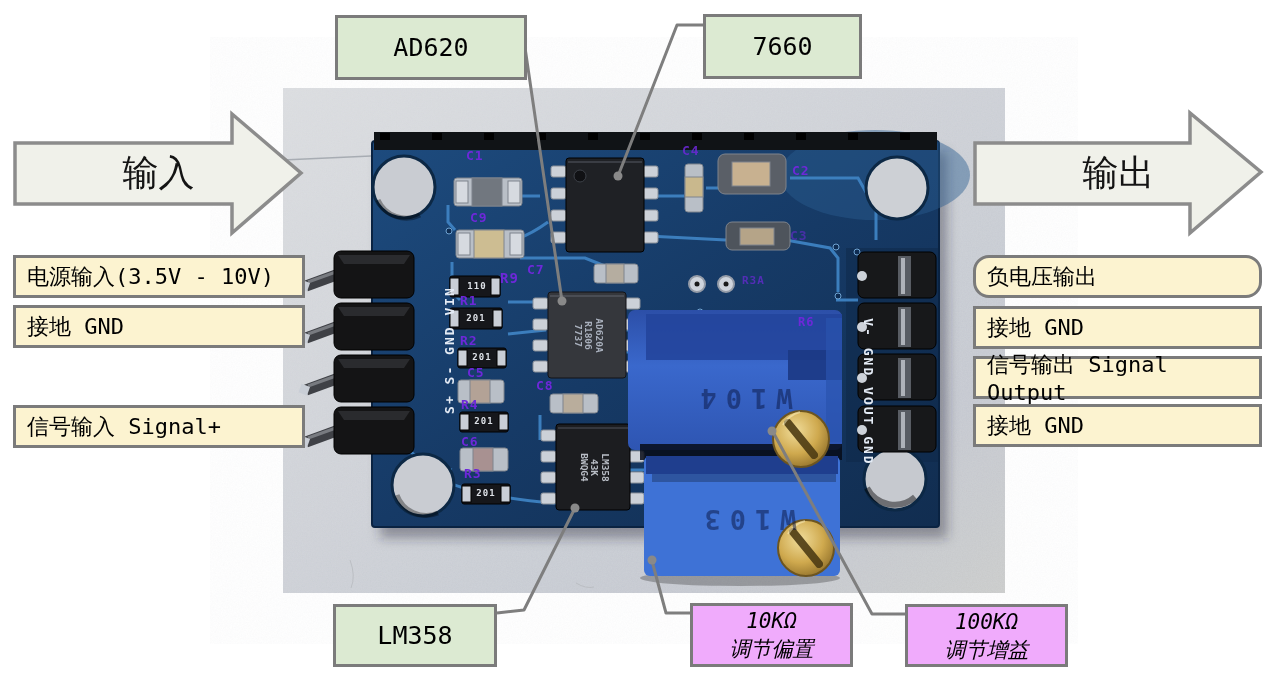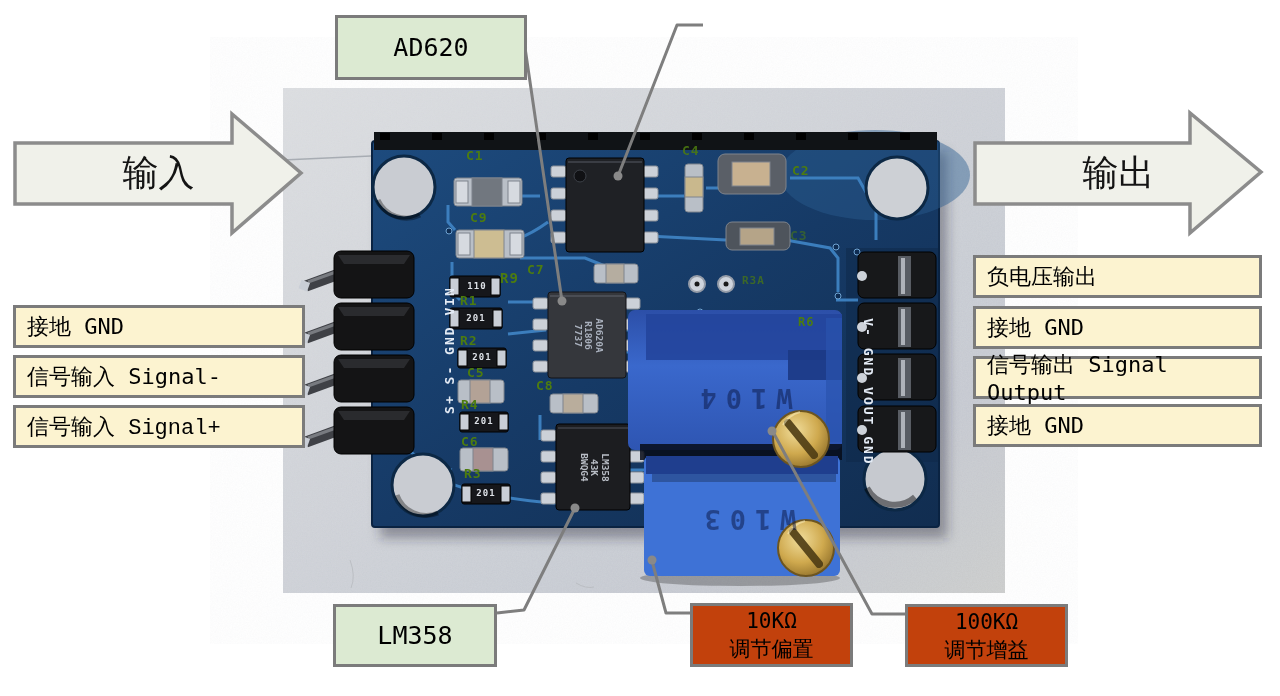--- a/index.html
+++ b/index.html
@@ -1,36 +1,36 @@
 <!DOCTYPE html>
 <html><head>
 <meta charset="utf-8">
 <style>
   html,body{margin:0;padding:0;background:#fff;}
   .stage{position:relative;width:1280px;height:696px;background:#ffffff;overflow:hidden;
          font-family:"Liberation Sans",sans-serif;}
   svg.scene{position:absolute;left:0;top:0;z-index:1;}
   svg.overlay{position:absolute;left:0;top:0;z-index:3;pointer-events:none;}
-  .silk{position:absolute;z-index:2;color:#4d7c0f;font-family:"DejaVu Sans Mono","Liberation Mono",monospace;
+  .silk{position:absolute;z-index:2;color:#6d28d9;font-family:"DejaVu Sans Mono","Liberation Mono",monospace;
         font-weight:bold;font-size:13px;letter-spacing:1px;white-space:nowrap;}
   .rmark{position:absolute;z-index:2;color:#dde1e7;font-family:"DejaVu Sans Mono",monospace;
          font-weight:bold;font-size:9px;text-align:center;letter-spacing:1px;}
   .chiptxt{position:absolute;z-index:2;color:#a9b0bd;font-family:"DejaVu Sans Mono",monospace;
            font-weight:600;font-size:9.5px;line-height:10.5px;text-align:center;transform:rotate(90deg);}
   .pottxt{position:absolute;z-index:2;color:rgba(12,24,70,0.52);font-family:"DejaVu Sans Mono",monospace;
           font-weight:bold;font-size:27px;letter-spacing:9px;text-align:center;transform:rotate(180deg);white-space:nowrap;}
   .edge{position:absolute;z-index:2;color:#e4ebf5;font-family:"DejaVu Sans Mono",monospace;
         font-weight:bold;font-size:13px;letter-spacing:2px;white-space:nowrap;text-align:center;}
   .edge.left{transform:rotate(-90deg);}
   .edge.right{transform:rotate(90deg);}
   .box{position:absolute;z-index:4;box-sizing:border-box;border:3px solid #7b7b7b;color:#000;
        font-family:"DejaVu Sans Mono","Liberation Mono",monospace;display:flex;align-items:center;}
   .green{background:#dcead2;justify-content:center;font-size:25px;}
   .yellow{background:#fcf3d0;font-size:22px;padding-left:11px;font-weight:500;}
-  .blue{background:#c2410c;justify-content:center;font-size:21px;flex-direction:column;line-height:28px;}
+  .blue{background:#f0abfc;justify-content:center;font-size:21px;flex-direction:column;line-height:28px;font-style:italic;}
   .arrowtxt{position:absolute;z-index:4;display:flex;align-items:center;justify-content:center;
             font-family:"DejaVu Sans Mono","Liberation Mono",monospace;font-size:36px;color:#141414;}
 </style>
 </head>
 <body>
 
 <div class="stage">
 
   <svg class="scene" width="1280" height="696" viewBox="0 0 1280 696">
     <defs>
@@ -392,26 +392,27 @@
       <circle cx="575" cy="508" r="4.5"></circle>
         <circle cx="652" cy="560" r="4.5"></circle>
       <circle cx="772" cy="431" r="4.5"></circle>
     </g>
   </svg>
 
   <div class="arrowtxt" style="left:975px;top:152px;width:287px;height:42px;">输出</div>
   <div class="arrowtxt" style="left:15px;top:152px;width:287px;height:42px;">输入</div>
 
   <div class="box green" style="left:335px;top:15px;width:192px;height:65px;">AD620</div>
-
+  <div class="box green" style="left:703px;top:14px;width:159px;height:65px;">7660</div>
+
+  <div class="box yellow" style="left:13px;top:255px;width:292px;height:43px;">电源输入(3.5V - 10V)</div>
   <div class="box yellow" style="left:13px;top:305px;width:292px;height:43px;">接地 GND</div>
-  <div class="box yellow" style="left:13px;top:355px;width:292px;height:43px;">信号输入 Signal-</div>
-  <div class="box yellow" style="left:13px;top:405px;width:292px;height:43px;font-family:Liberation Mono, monospace;">信号输入 Signal+</div>
-
-  <div class="box yellow" style="left:973px;top:255px;width:289px;height:43px;">负电压输出</div>
+  <div class="box yellow" style="left:13px;top:405px;width:292px;height:43px;">信号输入 Signal+</div>
+
+  <div class="box yellow" style="left:973px;top:255px;width:289px;height:43px;border-radius:16px;">负电压输出</div>
   <div class="box yellow" style="left:973px;top:306px;width:289px;height:43px;">接地 GND</div>
   <div class="box yellow" style="left:973px;top:356px;width:289px;height:43px;">信号输出 Signal Output</div>
   <div class="box yellow" style="left:973px;top:404px;width:289px;height:43px;">接地 GND</div>
 
   <div class="box green" style="left:333px;top:604px;width:164px;height:63px;">LM358</div>
   <div class="box blue" style="left:690px;top:603px;width:163px;height:64px;">
     <span>10KΩ</span>
     <span>调节偏置</span>
   </div>
   <div class="box blue" style="left:905px;top:604px;width:163px;height:63px;">

